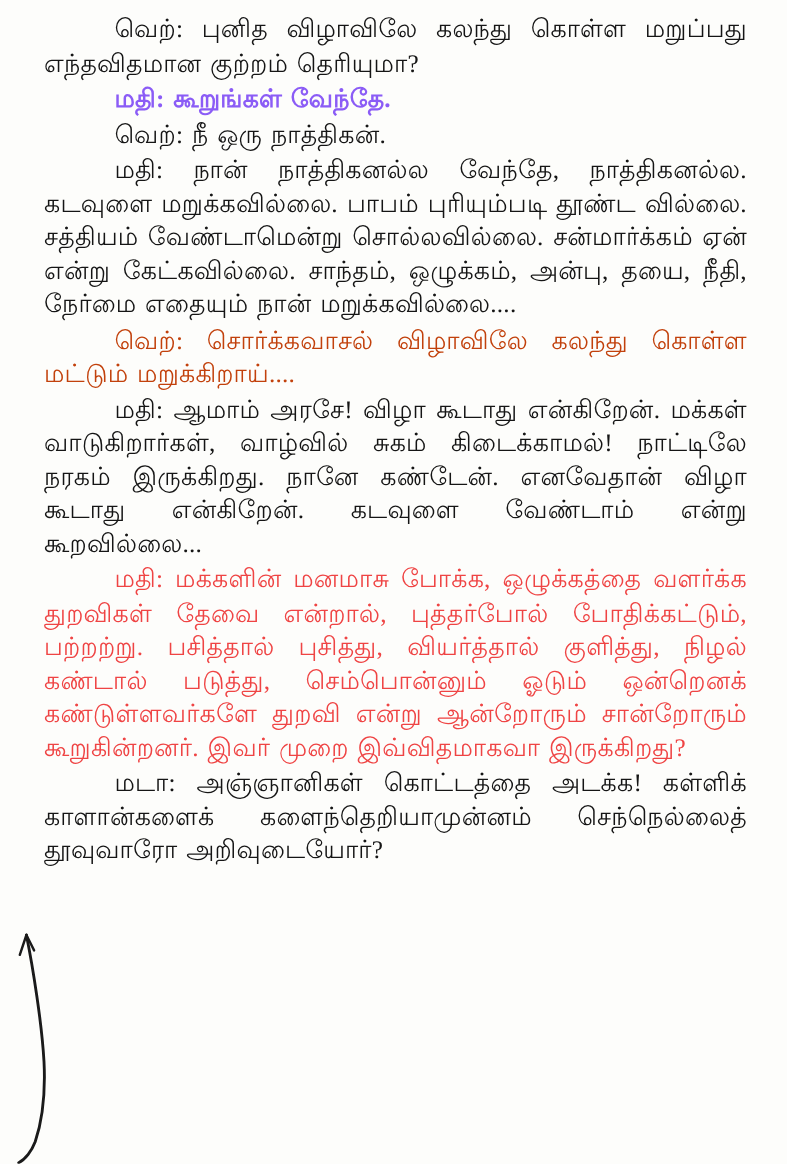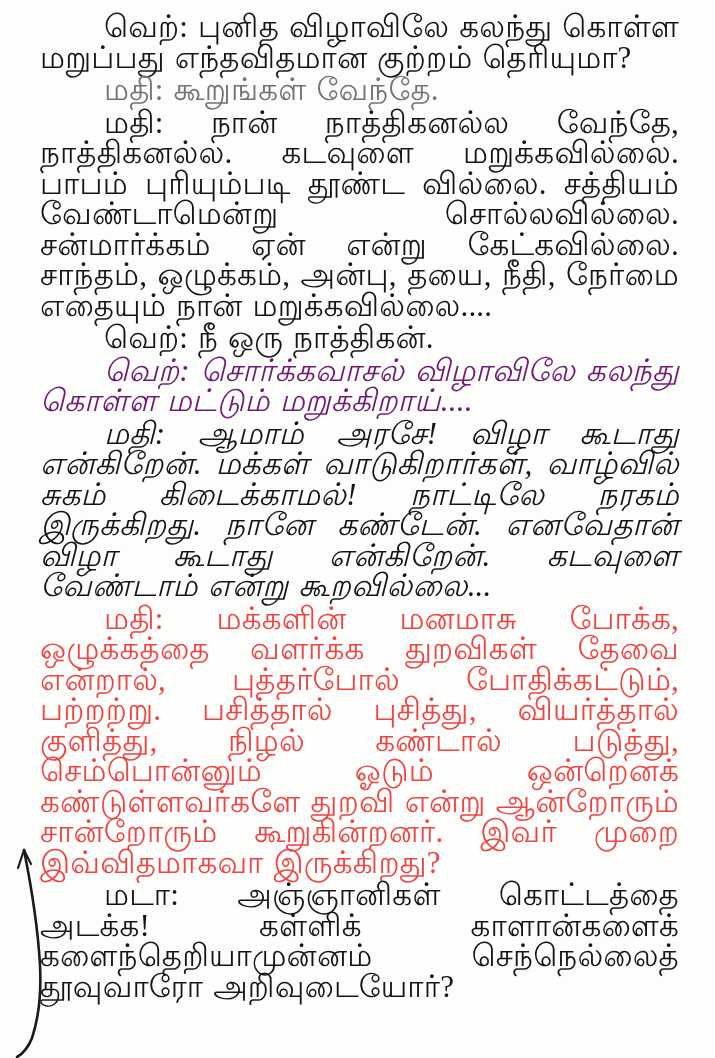--- a/index.html
+++ b/index.html
@@ -21,21 +21,21 @@
     box-sizing: border-box;
     padding: 12px 36px 0 40px;
   }
   .text-block {
     position: relative;
   }
   p.para {
     margin: 0 0 2px 0;
     text-indent: 64px;
     text-align: justify;
-    font-size: 31px;
+    font-size: 23px;
     line-height: 30.5px;
     font-weight: 500;
     color: #151515;
     word-spacing: 2px;
     letter-spacing: 0.2px;
   }
   .margin-mark {
     position: absolute;
     left: 8px;
     top: 840px;
@@ -57,22 +57,22 @@
   <div class="margin-mark">
     <svg viewBox="0 0 44 218" fill="none" stroke="#1a1a1a" stroke-width="2.6" stroke-linecap="round">
       <path d="M 16 10 C 22 40, 30 90, 32 125 C 33.5 155, 30 180, 24 198 C 21 206, 15 214, 9 217"></path>
       <path d="M 16 10 L 10 28" stroke-width="2.2"></path>
       <path d="M 16 10 L 23 24" stroke-width="2.2"></path>
     </svg>
   </div>
 
   <div class="text-block" id="paragraph-list">
       <p class="para" style="color: rgb(21, 21, 21);">வெற்: புனித விழாவிலே கலந்து கொள்ள மறுப்பது எந்தவிதமான குற்றம் தெரியுமா?</p>
-      <p class="para" style="color: #737373;">மதி: கூறுங்கள் வேந்தே.</p>
+      <p class="para" style="color: #8b5cf6; font-weight: bold;">மதி: கூறுங்கள் வேந்தே.</p>
+      <p class="para" style="color: rgb(21, 21, 21);">வெற்: நீ ஒரு நாத்திகன்.</p>
       <p class="para" style="color: rgb(21, 21, 21);">மதி: நான் நாத்திகனல்ல வேந்தே, நாத்திகனல்ல. கடவுளை மறுக்கவில்லை. பாபம் புரியும்படி தூண்ட வில்லை. சத்தியம் வேண்டாமென்று சொல்லவில்லை. சன்மார்க்கம் ஏன் என்று கேட்கவில்லை. சாந்தம், ஒழுக்கம், அன்பு, தயை, நீதி, நேர்மை எதையும் நான் மறுக்கவில்லை....</p>
-      <p class="para" style="color: rgb(21, 21, 21);">வெற்: நீ ஒரு நாத்திகன்.</p>
-      <p class="para" style="color: #701a75; font-style: italic;">வெற்: சொர்க்கவாசல் விழாவிலே கலந்து கொள்ள மட்டும் மறுக்கிறாய்....</p>
-      <p class="para" style="color: rgb(21, 21, 21); font-style: italic;">மதி: ஆமாம் அரசே! விழா கூடாது என்கிறேன். மக்கள் வாடுகிறார்கள், வாழ்வில் சுகம் கிடைக்காமல்! நாட்டிலே நரகம் இருக்கிறது. நானே கண்டேன். எனவேதான் விழா கூடாது என்கிறேன். கடவுளை வேண்டாம் என்று கூறவில்லை...</p>
+      <p class="para" style="color: #c2410c;">வெற்: சொர்க்கவாசல் விழாவிலே கலந்து கொள்ள மட்டும் மறுக்கிறாய்....</p>
+      <p class="para" style="color: rgb(21, 21, 21);">மதி: ஆமாம் அரசே! விழா கூடாது என்கிறேன். மக்கள் வாடுகிறார்கள், வாழ்வில் சுகம் கிடைக்காமல்! நாட்டிலே நரகம் இருக்கிறது. நானே கண்டேன். எனவேதான் விழா கூடாது என்கிறேன். கடவுளை வேண்டாம் என்று கூறவில்லை...</p>
       <p class="para" style="color: #ef4444;">மதி: மக்களின் மனமாசு போக்க, ஒழுக்கத்தை வளர்க்க துறவிகள் தேவை என்றால், புத்தர்போல் போதிக்கட்டும், பற்றற்று. பசித்தால் புசித்து, வியர்த்தால் குளித்து, நிழல் கண்டால் படுத்து, செம்பொன்னும் ஓடும் ஒன்றெனக் கண்டுள்ளவர்களே துறவி என்று ஆன்றோரும் சான்றோரும் கூறுகின்றனர். இவர் முறை இவ்விதமாகவா இருக்கிறது?</p>
       <p class="para" style="color: rgb(21, 21, 21);">மடா: அஞ்ஞானிகள் கொட்டத்தை அடக்க! கள்ளிக் காளான்களைக் களைந்தெறியாமுன்னம் செந்நெல்லைத் தூவுவாரோ அறிவுடையோர்?</p>
     </div>
 
 </div>
 
 </body></html>

